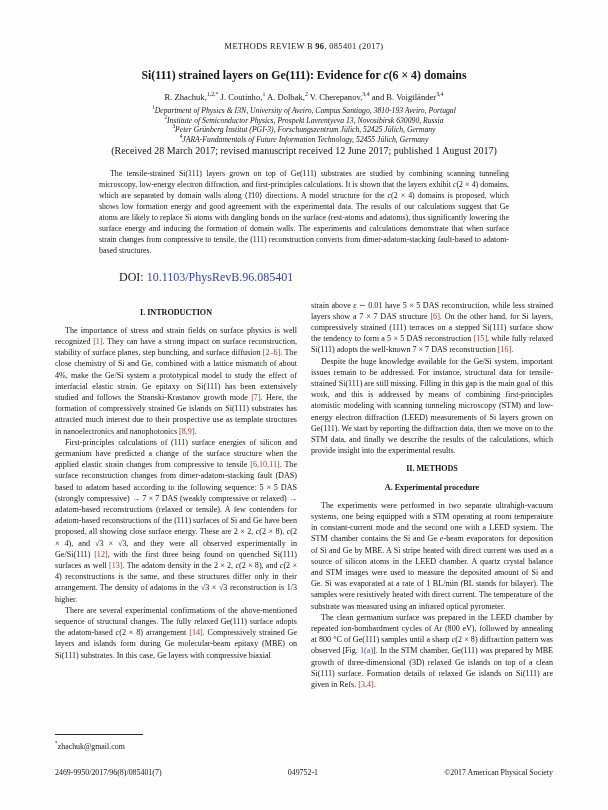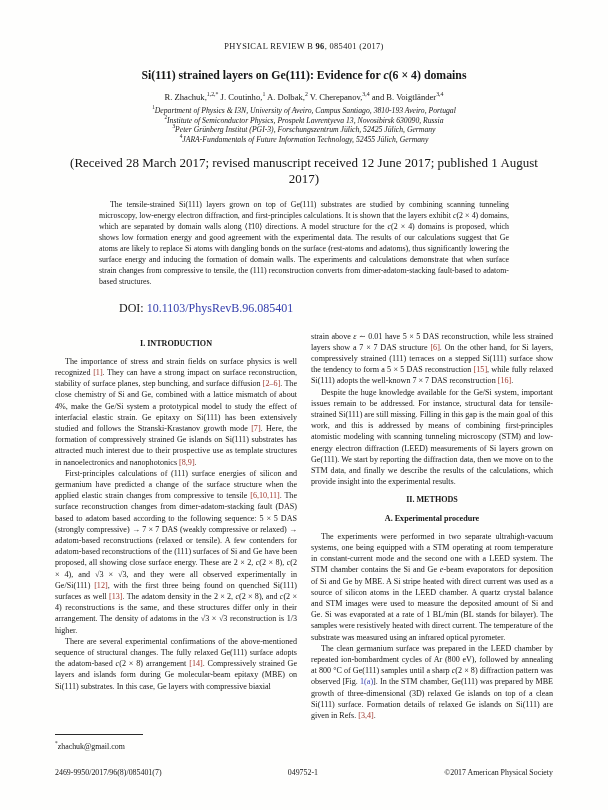--- a/index.html
+++ b/index.html
@@ -8,21 +8,21 @@
     width:608px; height:810px; overflow:hidden; position:relative;
     background:#fefefd; color:#161616;
     font-family:"Liberation Serif", serif;
     padding:42px 55px 0 55px;
   }
   .jheader { text-align:center; font-size:8.4px; letter-spacing:.35px; }
   .title { text-align:center; font-size:11.8px; font-weight:bold; margin-top:17px; }
   .authors { text-align:center; font-size:8.6px; margin-top:9px; }
   .affils { margin-top:4px; }
   .affil { text-align:center; font-size:7.7px; line-height:9.7px; }
-  .received { text-align:center; font-size:13px; margin-top:10px; }
+  .received { text-align:center; font-size:10px; margin-top:0; }
   .abstract {
     margin:12px 44px 0 44px; font-size:7.9px; line-height:11.1px;
     text-align:justify; text-indent:11px;
   }
   .doi { margin:13px 44px 0 64px; font-size:12px; }
   .it { font-style:italic; }
   .bold { font-weight:bold;margin-top:25px; }
   .ref { color:#a03a30; }
   .figlink, .blue { color:#3640ae; text-decoration:none; }
   sup { font-size:68%; vertical-align:super; line-height:0; }
@@ -34,21 +34,21 @@
   .fnrule { width:88px; border-top:0.8px solid #2a2a2a; margin-bottom:7px; }
   .footer {
     position:absolute; left:55px; right:55px; top:768px;
     display:flex; justify-content:space-between; font-size:7.9px;gap:18px;
   }
 </style>
 </head>
 <body>
 
 <div class="page">
-  <div class="jheader"><span>PHYSICAL REVIEW B </span><span class="bold">96</span><span>, 085401 (2017)</span></div>
+  <div class="jheader"><span>METHODS REVIEW B </span><span class="bold">96</span><span>, 085401 (2017)</span></div>
   <div class="title"><span>Si(111) strained layers on Ge(111): Evidence for </span><span class="it">c</span><span>(6 × 4) domains</span></div>
   <div class="authors"><span>R. Zhachuk,</span><sup>1,2,*</sup><span> J. Coutinho,</span><sup>1</sup><span> A. Dolbak,</span><sup>2</sup><span> V. Cherepanov,</span><sup>3,4</sup><span> and B. Voigtländer</span><sup>3,4</sup></div>
   <div class="affils">
       <div class="affil"><sup>1</sup><span class="it">Department of Physics &amp; I3N, University of Aveiro, Campus Santiago, 3810-193 Aveiro, Portugal</span></div>
       <div class="affil"><sup>2</sup><span class="it">Institute of Semiconductor Physics, Prospekt Lavrentyeva 13, Novosibirsk 630090, Russia</span></div>
       <div class="affil"><sup>3</sup><span class="it">Peter Grünberg Institut (PGI-3), Forschungszentrum Jülich, 52425 Jülich, Germany</span></div>
       <div class="affil"><sup>4</sup><span class="it">JARA-Fundamentals of Future Information Technology, 52455 Jülich, Germany</span></div>
     </div>
   <div class="received">(Received 28 March 2017; revised manuscript received 12 June 2017; published 1 August 2017)</div>
   <div class="abstract"><span>The tensile-strained Si(111) layers grown on top of Ge(111) substrates are studied by combining scanning tunneling microscopy, low-energy electron diffraction, and first-principles calculations. It is shown that the layers exhibit </span><span class="it">c</span><span>(2 × 4) domains, which are separated by domain walls along ⟨1̄10⟩ directions. A model structure for the </span><span class="it">c</span><span>(2 × 4) domains is proposed, which shows low formation energy and good agreement with the experimental data. The results of our calculations suggest that Ge atoms are likely to replace Si atoms with dangling bonds on the surface (rest-atoms and adatoms), thus significantly lowering the surface energy and inducing the formation of domain walls. The experiments and calculations demonstrate that when surface strain changes from compressive to tensile, the (111) reconstruction converts from dimer-adatom-stacking fault-based to adatom-based structures.</span></div>

